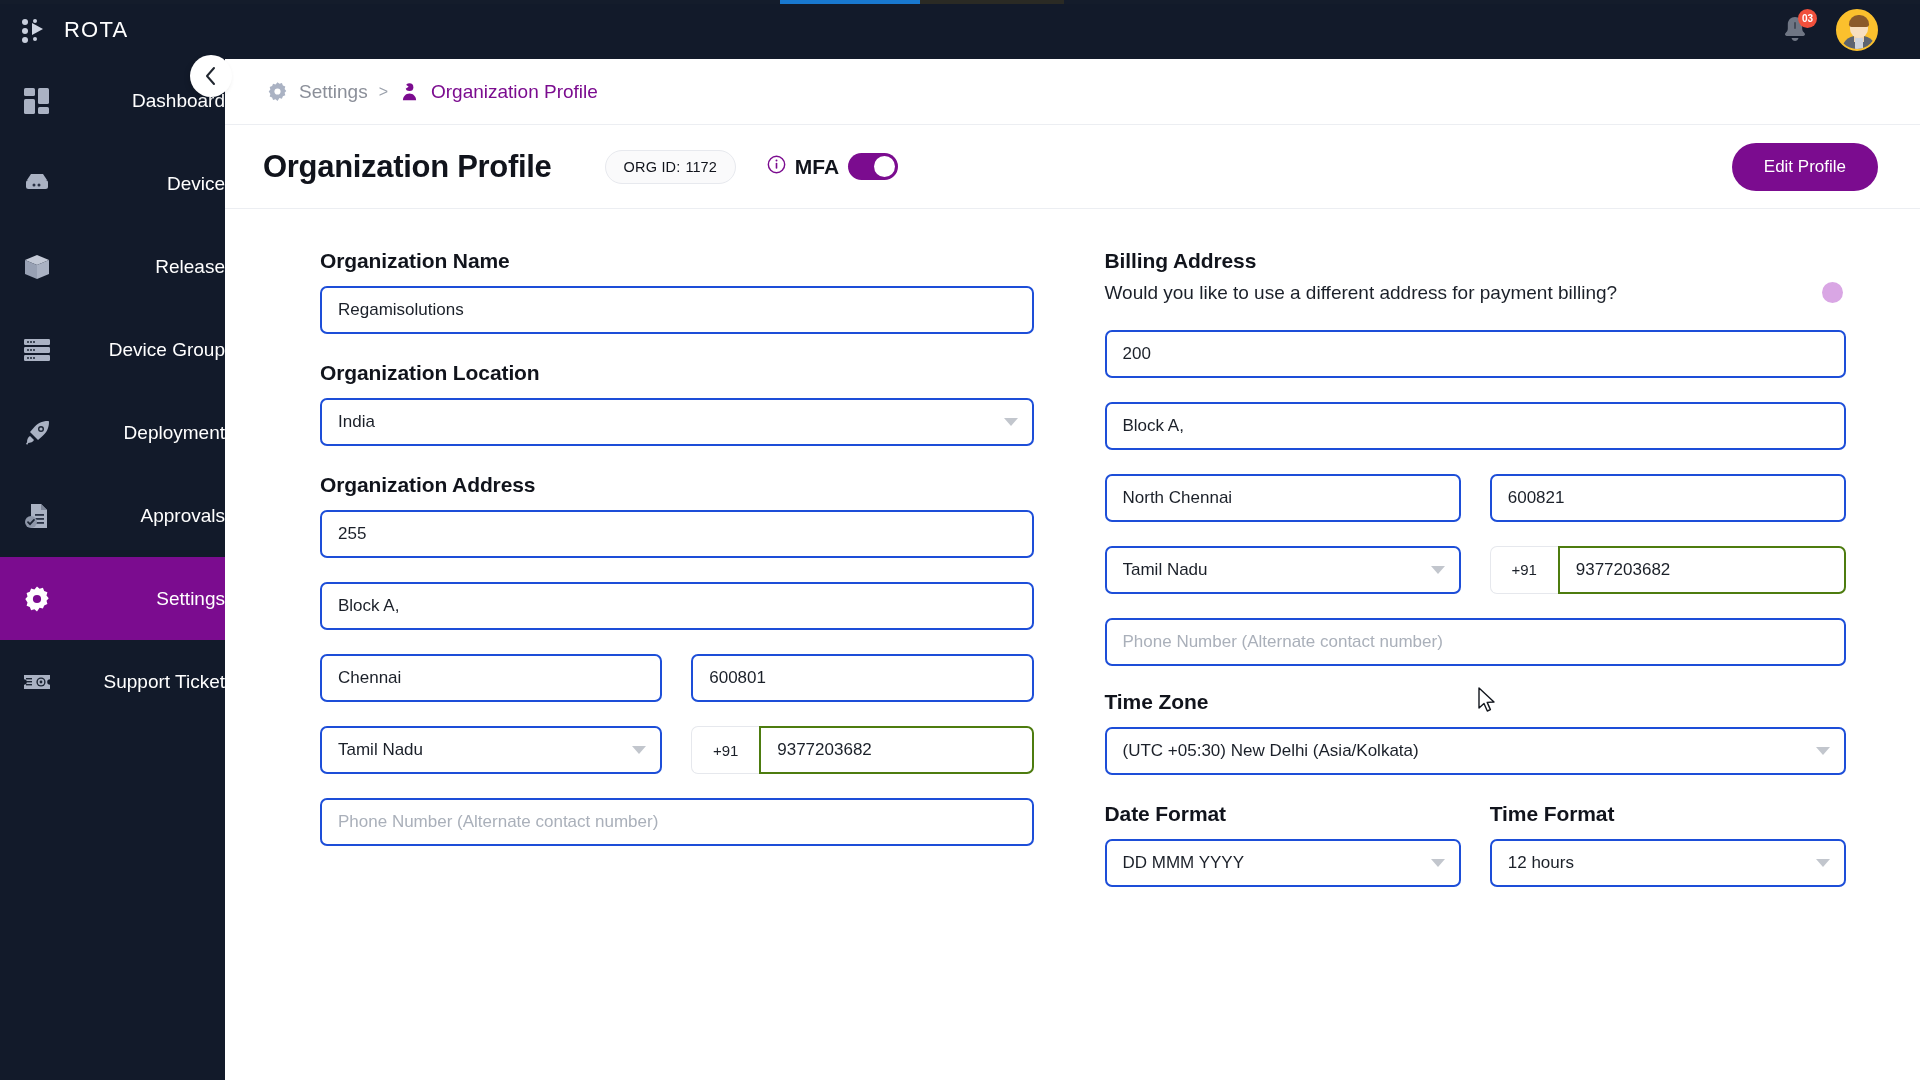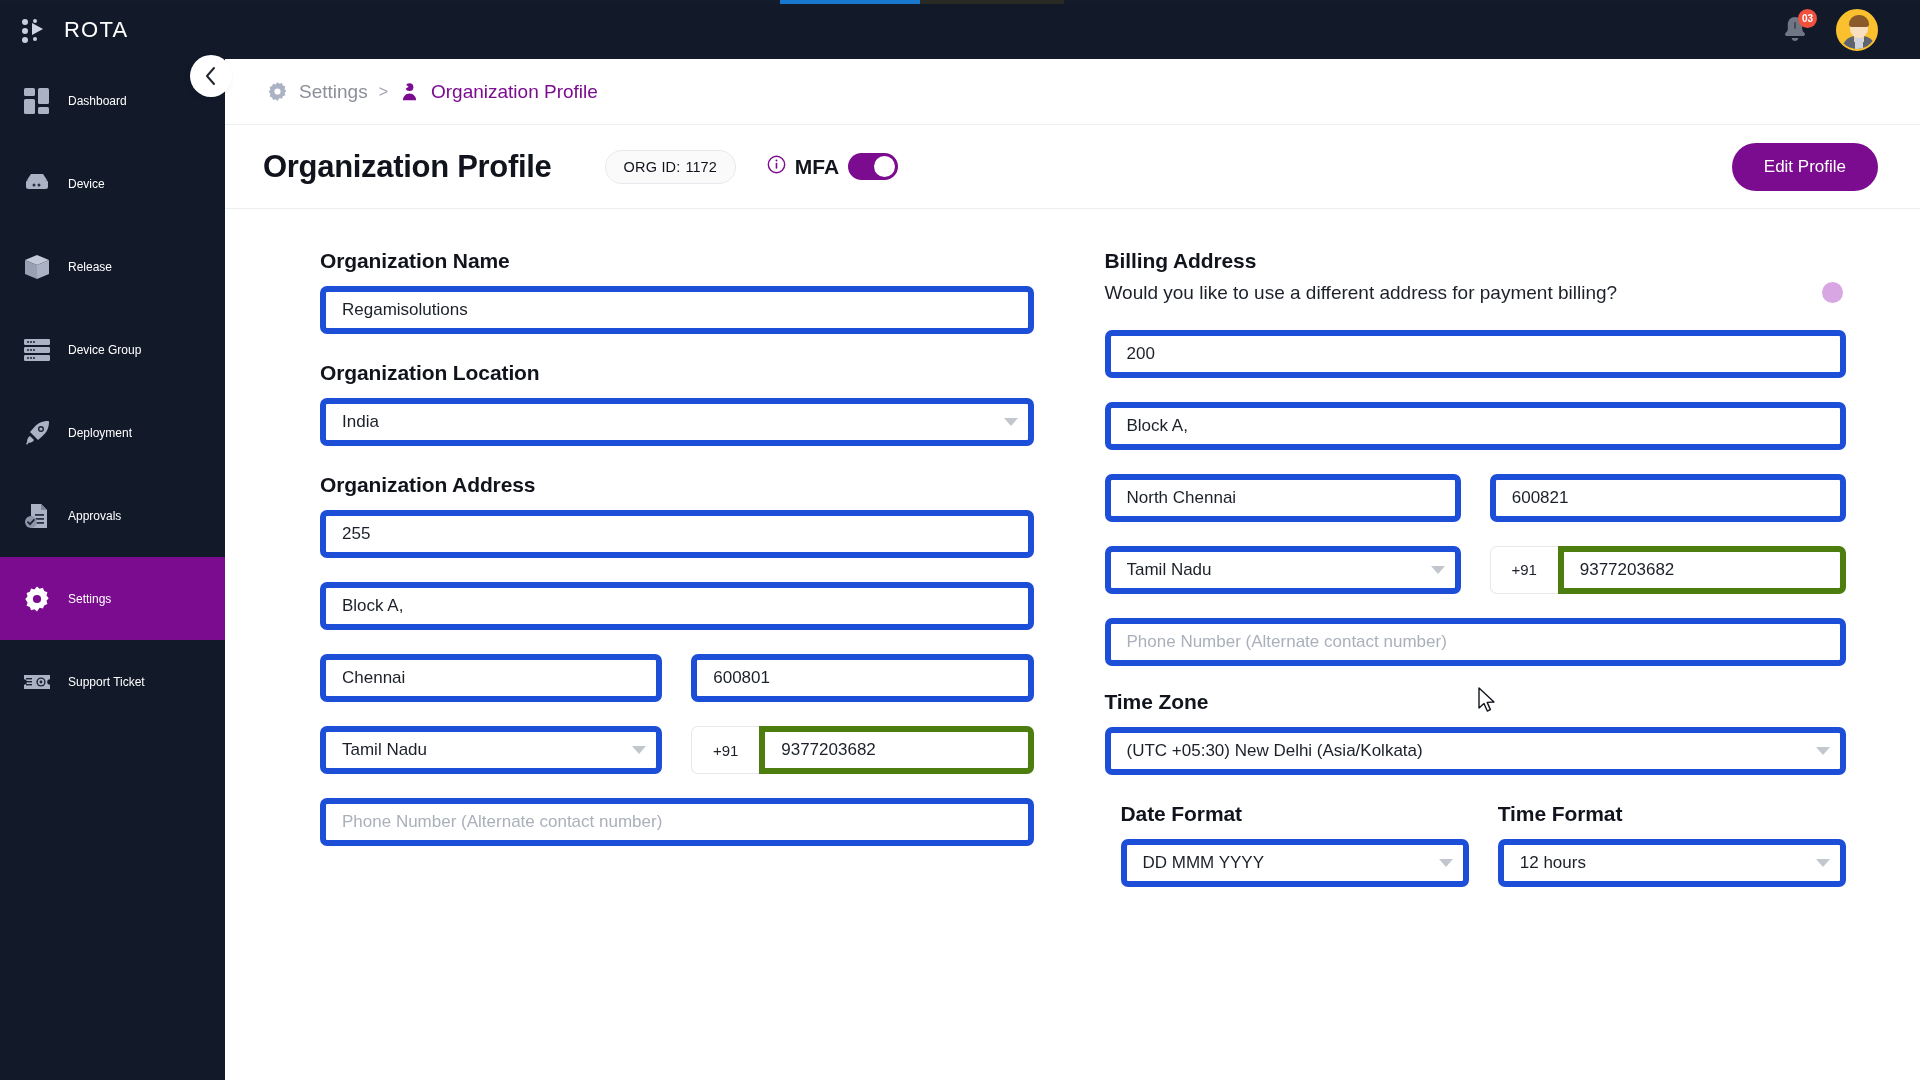--- a/index.html
+++ b/index.html
@@ -55,22 +55,22 @@
   .avatar .body { position:absolute; left:4px; top:25px; width:34px; height:20px; background:#5d6470; border-radius:14px 14px 0 0;}
   .avatar .neck { position:absolute; left:16px; top:23px; width:10px; height:8px; background:#f0d3ae;}
   .avatar .shirt{ position:absolute; left:17px; top:27px; width:8px; height:18px; background:#cfd4dc;}
 
   
   .sidebar {
     position:absolute; left:0; top:59px; width:225px; height:1021px;
     background:#121a2a; z-index:30;
   }
   .nav-item {
-    height:83px; display:flex; align-items:center; gap:16px; padding-left:22px;
-    color:#ffffff; font-size:12px; cursor:pointer;
+    height:83px; display:flex; align-items:center; gap:6px; padding-left:22px;
+    color:#ffffff; font-size:19px; cursor:pointer;justify-content:space-between;
   }
   .nav-item.active { background:#7b0c8f; }
   .nav-ico { width:30px; height:30px; display:flex; align-items:center; justify-content:center; flex:0 0 30px;}
   .nav-ico svg { display:block; }
 
   
   .collapse-btn {
     position:absolute; left:190px; top:55px; width:42px; height:42px; border-radius:50%;
     background:#ffffff; z-index:45; display:flex;align-items:center;justify-content:center;
     cursor:pointer; box-shadow:-2px 2px 5px rgba(0,0,0,.12);
@@ -113,21 +113,21 @@
   
   .form-area { display:flex; padding:40px 0 0 0; }
   .col { width:calc(50% - 6px); }
   .col-left  { padding-left:95px; padding-right:33px; }
   .col-right { padding-left:38px; padding-right:62px; }
 
   .field-label { font-size:21px; font-weight:700; color:#11141c; margin-bottom:13px; letter-spacing:-.1px;}
   .sub-label { font-size:19px; color:#1b2029; line-height:1.45; }
 
   .inp {
-    width:100%; height:48px; border:6px solid #1d4ed8; border-radius:7px; background:#fff;
+    width:100%; height:48px; border:2px solid #1d4ed8; border-radius:7px; background:#fff;
     padding:0 16px; font-size:17px; color:#1b2029; font-family:inherit; outline:none;
   }
   .inp::placeholder { color:#aab0ba; }
   .inp[readonly] { cursor:default; }
   .row-gap { margin-bottom:27px; }
   .row-gap-sm { margin-bottom:24px; }
 
   .select-wrap { position:relative; width:100%; }
   .select-wrap .caret {
     position:absolute; right:16px; top:50%; transform:translateY(-50%);
@@ -136,21 +136,21 @@
   }
   .two-col { display:flex; gap:29px; }
   .two-col > * { flex:1; }
 
   .phone-group { display:flex; }
   .phone-cc {
     width:68px; height:48px; border:1px solid #e6e8ed; border-right:none; border-radius:7px 0 0 7px;
     display:flex;align-items:center;justify-content:center; font-size:15px; color:#1b2029; background:#fff;
   }
   .phone-num {
-    flex:1; height:48px; border:6px solid #4d7c0f; border-radius:0 7px 7px 0; padding:0 16px;
+    flex:1; height:48px; border:2px solid #4d7c0f; border-radius:0 7px 7px 0; padding:0 16px;
     font-size:17px; color:#1b2029; font-family:inherit; outline:none; background:#fff;
   }
 
   .billing-head { display:flex; align-items:flex-start; }
   .billing-head .txt { flex:1; padding-right:24px; }
   .billing-head .tg { margin-top:30px; }
 
   .halfline { display:flex; gap:29px;justify-content:center; }
   .halfline > div { flex:1; }
 
@@ -445,21 +445,21 @@
         <div class="row-gap-sm">
           <input class="inp" type="text" placeholder="Phone Number (Alternate contact number)" style="">
         </div>
 
         <div class="field-label" style="margin-top:22px;">Time Zone</div>
         <div class="row-gap select-wrap">
           <input class="inp" type="text" readonly="" value="(UTC +05:30) New Delhi (Asia/Kolkata)" style="">
           <span class="caret"></span>
         </div>
 
-        <div class="halfline" style="margin-top:6px;margin-left:16px;">
+        <div class="halfline" style="margin-top:6px;">
           <div>
             <div class="field-label">Date Format</div>
             <div class="select-wrap">
               <input class="inp" type="text" readonly="" value="DD MMM YYYY" style="">
               <span class="caret"></span>
             </div>
           </div>
           <div>
             <div class="field-label">Time Format</div>
             <div class="select-wrap">

